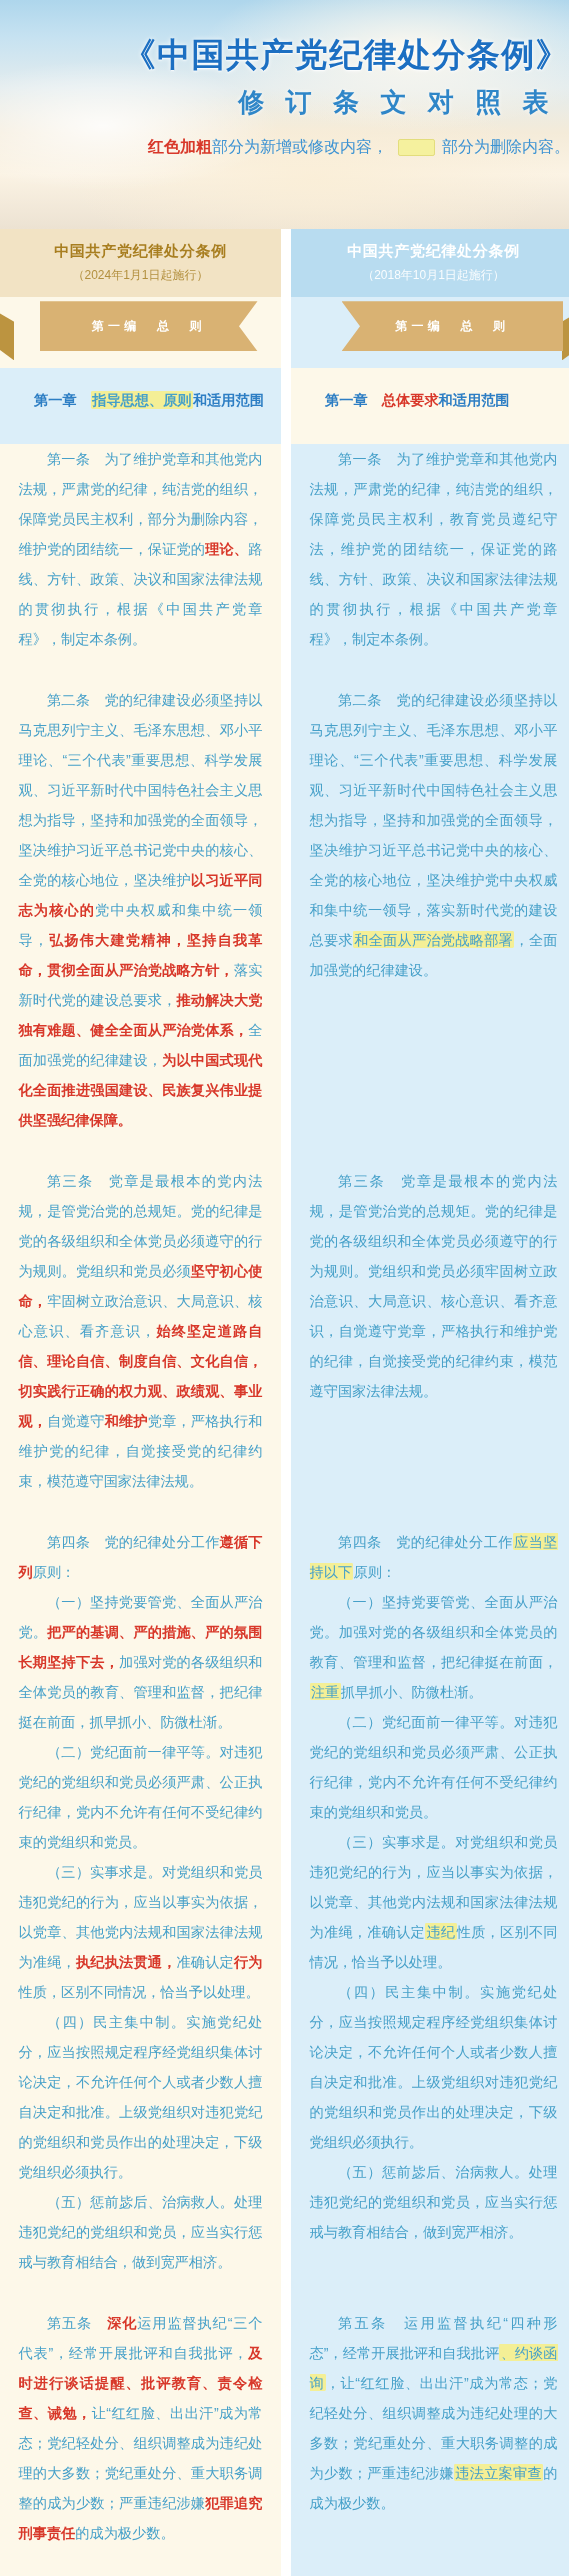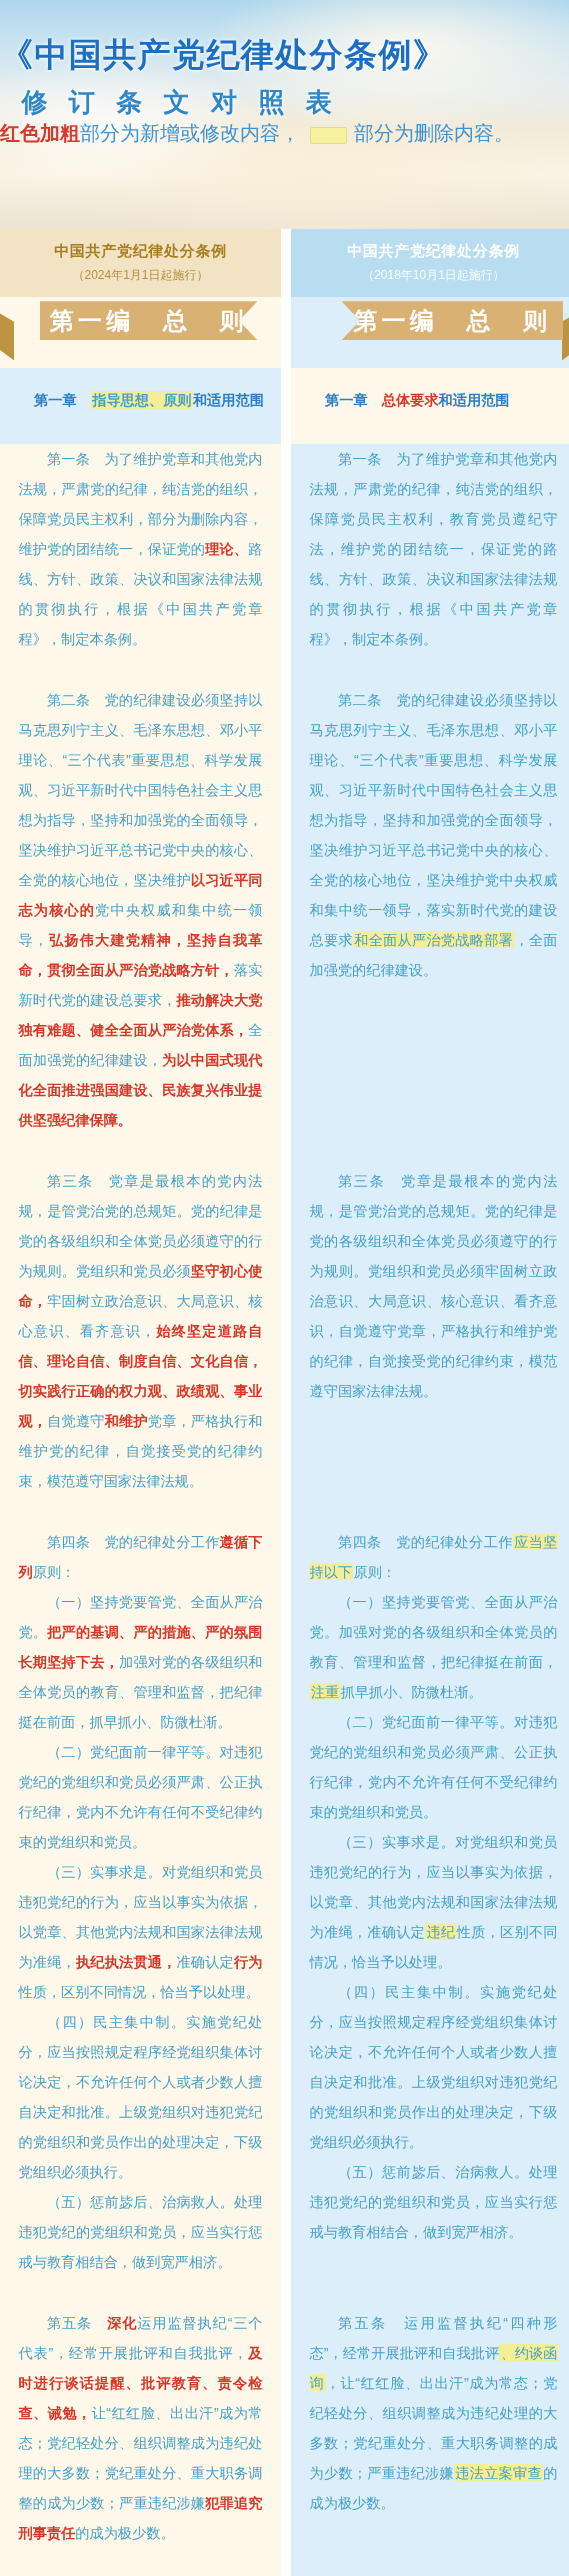--- a/index.html
+++ b/index.html
@@ -5,42 +5,42 @@
   * { box-sizing: border-box; margin: 0; padding: 0; }
   html,body { background:#ffffff; }
   .page {
     width: 570px; height: 2576px; margin: 0 auto;
     display: flex; flex-direction: column; overflow: hidden;
     font-family: "Liberation Sans", sans-serif;
   }
 
   
   .hero {
-    flex: none; height: 229px; text-align: left; position: relative;
+    flex: none; height: 229px; text-align: right; position: relative;
     background-image:
       radial-gradient(ellipse 299px 114px at 72% 22%, rgba(255,249,238,0.95), rgba(255,249,238,0) 70%),
       radial-gradient(ellipse 271px 100px at 18% 55%, rgba(255,255,255,0.85), rgba(255,255,255,0) 65%),
       radial-gradient(ellipse 356px 128px at 55% 78%, rgba(250,238,215,0.9), rgba(250,238,215,0) 70%),
       linear-gradient(180deg,#aed6ec 0%, #c6e2f1 16%, #e3ecee 38%, #f4ebd9 58%, #fbf3e4 76%, #ece2d2 100%);
   }
   .hero-title {
     padding-top: 33px;
     font-family: "Liberation Serif", serif;
     font-size: 33px; font-weight: bold; color: #1c6fc2;
     text-shadow: 0 0 5.7px rgba(255,255,255,0.9), 0 0.7px 1.4px rgba(255,255,255,0.8);
     letter-spacing: 1.4px;
   }
   .hero-subtitle {
     margin-top: 7px;
     font-family: "DejaVu Serif", serif;
     font-size: 26px; font-weight: bold; color: #2f86c8;
     letter-spacing: 21.4px; padding-left: 21.4px;
     text-shadow: 0 0 4.3px rgba(255,255,255,0.85);
   }
-  .legend { font-size: 20px; color: #3d93d3; }
+  .legend { margin-top: 17px; font-size: 16px; color: #3d93d3; }
   .legend .red { color: #d8382a; font-weight: bold; }
   .swatch {
     display: inline-block; width: 37px; height: 17px;
     background: #f5f19e; border: 0.7px solid #e3dd7c; border-radius: 2.1px;
     vertical-align: -3.6px; margin: 0 7.1px 0 10px;
   }
 
   
   .grid {
     flex: 1; min-height: 0;
@@ -60,24 +60,24 @@
   .header-cell .h-title { font-size: 15px; font-weight: bold; letter-spacing: 0.7px; }
   .header-cell .h-sub { font-size: 12px; margin-top: 6.4px; }
   .header-cell.cl .h-title { color: #a87e20; }
   .header-cell.cl .h-sub   { color: #b3903f; }
   .header-cell.cr .h-title { color: #ffffff; }
   .header-cell.cr .h-sub   { color: rgba(255,255,255,0.92); }
 
   
   .banner-cell { position: relative; height: 71px; }
   .ribbon {
-    position: absolute; top: 4.3px; height: 39px;
+    position: absolute; top: 4.3px; height: 50px;
     background: #d9b273;
     display: flex; align-items: center; justify-content: center;
-    color: #ffffff; font-weight: bold; font-size: 24px; letter-spacing: 4.3px; margin-left: 27px;
+    color: #ffffff; font-weight: bold; font-size: 12px; letter-spacing: 4.3px; margin-left: 27px;
   }
   .ribbon-l { left: 13px; right: 23.5px;
     clip-path: polygon(0 0, 100% 0, calc(100% - 18.5px) 50%, 100% 100%, 0 100%); }
   .ribbon-r { left: 23.5px; right: 13px;
     clip-path: polygon(0 0, 100% 0, 100% 100%, 0 100%, 18.5px 50%); }
   .tail { position: absolute; top: 16.4px; width: 14.2px; height: 47px; background: #bc9440; }
   .tail-l { left: 0;  clip-path: polygon(0 0, 100% 18%, 100% 100%, 0 78%); }
   .tail-r { right: 0; clip-path: polygon(0 18%, 100% 0, 100% 78%, 0 100%); }
 
   

